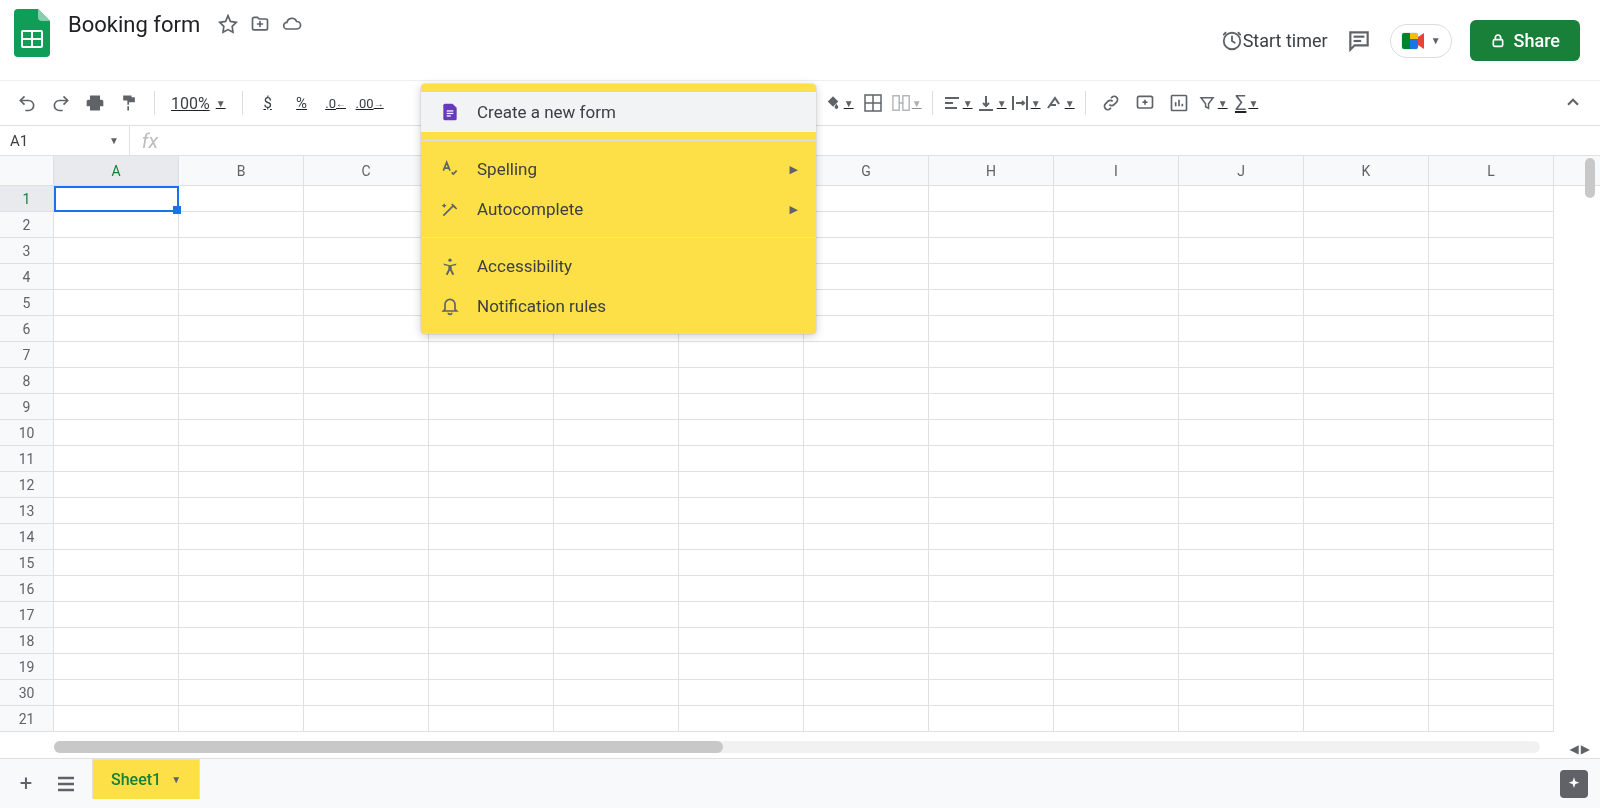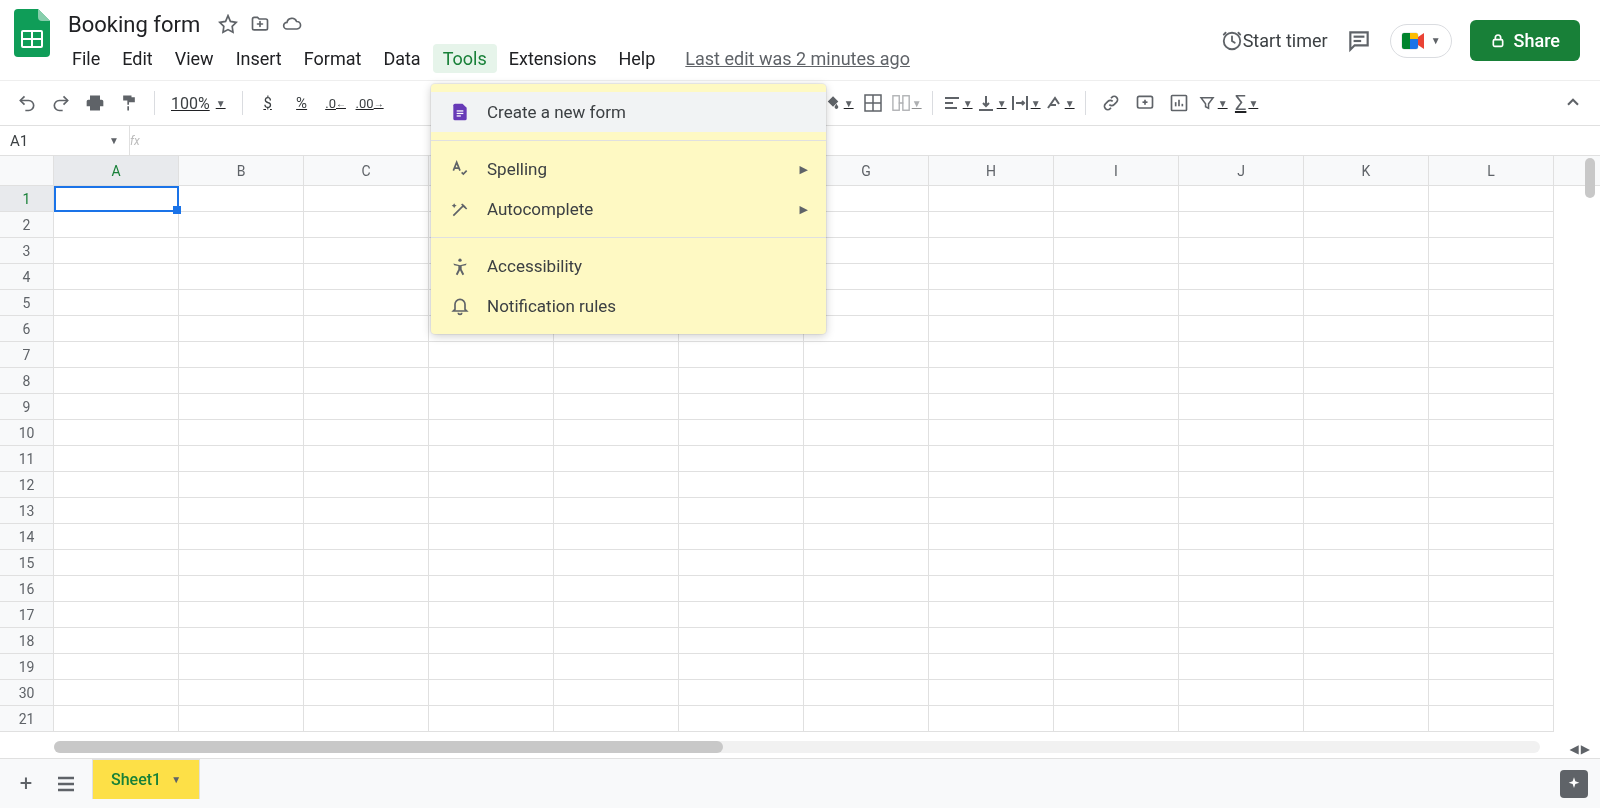--- a/index.html
+++ b/index.html
@@ -19,36 +19,36 @@
 .meet-pill { display:flex; align-items:center; gap:6px; border:1px solid #dadce0; border-radius: 24px; padding: 6px 10px; }
 .share-btn { background:#188038; color:#fff; border-radius:6px; padding:10px 20px; font-size:18px; font-weight:500; display:flex; align-items:center; gap:8px; }
 .toolbar { height: 46px; border-top:1px solid #eee; border-bottom:1px solid #e0e0e0; display:flex; align-items:center; padding: 0 12px; gap: 4px; text-decoration: underline; }
 .tb-btn { width: 30px; height: 30px; display:flex; align-items:center; justify-content:center; color:#5f6368; border-radius:4px; }
 .tb-sep { width:1px; height: 24px; background:#dadce0; margin: 0 6px; }
 .zoom-box { display:flex; align-items:center; gap:6px; font-size:16px; color:#3c4043; padding: 0 6px; }
 .tb-text { font-size: 15px; color:#3c4043; }
 .collapse { margin-left:auto; }
 .namebox-row { height: 30px; display:flex; align-items:center; border-bottom:1px solid #e0e0e0; }
 .namebox { width: 130px; display:flex; align-items:center; justify-content:space-between; padding: 0 10px; font-size:15px; color:#3c4043; border-right:1px solid #e0e0e0; height:100%; }
-.fx { width:40px; font-style:italic; color:#bdbdbd; font-size:12px; }
+.fx { width:40px; text-align:center; font-style:italic; color:#bdbdbd; font-size:20px; }
 .grid-wrap { position:relative; height: 580px; overflow:hidden; }
 .grid-header-row { display:flex; height:30px; background:#f8f9fa; border-bottom:1px solid #e0e0e0; }
 .corner { width:54px; border-right:1px solid #e0e0e0; background:#f8f9fa; }
 .col-h { width: 125px; border-right:1px solid #e0e0e0; display:flex; align-items:center; justify-content:center; font-size:14px; color:#5f6368; }
 .col-h.selected { background:#e8eaed; color:#188038; }
 .grid-body { display:flex; }
 .row-hs { display:flex; flex-direction:column; }
 .row-h { width:54px; height:26px; border-right:1px solid #e0e0e0; border-bottom:1px solid #e0e0e0; background:#f8f9fa; display:flex; align-items:center; justify-content:center; font-size:14px; color:#5f6368; }
 .row-h.selected { background:#e8eaed; color:#188038; }
 .cells { position:relative; }
 .cell-row { display:flex; height:26px; }
 .cell { width:125px; height:26px; border-right:1px solid #e0e0e0; border-bottom:1px solid #e0e0e0; }
 .selected-cell { position:absolute; top:0; left:0; width:125px; height:26px; border:2px solid #1a73e8; pointer-events:none; }
 .selected-handle { position:absolute; width:8px; height:8px; background:#1a73e8; bottom:-4px; right:-4px; }
-.dropdown { position:absolute; top:84px; left:431px; width:395px; background:#fef9c3; border-radius:4px; box-shadow: 0 2px 10px rgba(0,0,0,.2), 0 0 0 1px rgba(0,0,0,.05); padding: 8px 0; z-index:100; font-size:17px; color:#3c4043; }
+.dropdown { position:absolute; top:84px; left:421px; width:395px; background:#fde047; border-radius:4px; box-shadow: 0 2px 10px rgba(0,0,0,.2), 0 0 0 1px rgba(0,0,0,.05); padding: 8px 0; z-index:100; font-size:17px; color:#3c4043; }
 .dd-item { display:flex; align-items:center; height:40px; padding: 0 18px; gap:16px; cursor:pointer; position:relative; }
 .dd-item.highlight { background:#f1f3f4; }
 .dd-sep { height:1px; background:#e0e0e0; margin:8px 0; }
 .dd-icon { width:22px; height:22px; display:flex; align-items:center; justify-content:center; color:#5f6368; }
 .dd-arrow { position:absolute; right:18px; color:#5f6368; font-size:11px; }
 .bottom-bar { position:absolute; bottom:0; left:0; right:0; height:50px; background:#f8f9fa; border-top:1px solid #e0e0e0; display:flex; align-items:center; padding:0 12px; gap:12px; }
 .sheet-tab { background:#fde047; border:1px solid #e0e0e0; border-bottom:none; border-radius: 0; padding:10px 18px; display:flex; align-items:center; gap:10px; font-size:16px; color:#188038; font-weight:500; margin-top:-10px; }
 .bb-icon { width:28px; height:28px; display:flex; align-items:center; justify-content:center; color:#5f6368; font-size:22px; }
 .explore { margin-left:auto; background:#5f6368; width:28px; height:28px; border-radius:4px; display:flex; align-items:center; justify-content:center; color:#fff; }
 .hscroll { position:absolute; bottom:52px; left:54px; right:60px; height:18px; display:flex; align-items:center; }
@@ -85,32 +85,20 @@
           <svg width="20" height="20" viewBox="0 0 24 24" fill="none" stroke="#5f6368" stroke-width="2">
             <path d="M3 6a2 2 0 0 1 2-2h4l2 2h8a2 2 0 0 1 2 2v9a2 2 0 0 1-2 2H5a2 2 0 0 1-2-2V6z"></path>
             <path d="M12 9v6m-3-3h6" stroke-linecap="round"></path>
           </svg>
         </span>
       <span class="title-icon">
           <svg width="22" height="20" viewBox="0 0 24 24" fill="none" stroke="#5f6368" stroke-width="2">
             <path d="M6 18a4 4 0 0 1 0-8 6 6 0 0 1 11.5-1A4.5 4.5 0 0 1 18 18H6z"></path>
           </svg>
         </span>
-    </div>
-    <div class="menu-row">
-      <span class="menu-item">File</span>
-      <span class="menu-item">Edit</span>
-      <span class="menu-item">View</span>
-      <span class="menu-item">Insert</span>
-      <span class="menu-item">Format</span>
-      <span class="menu-item">Data</span>
-      <span class="menu-item active">Tools</span>
-      <span class="menu-item">Extensions</span>
-      <span class="menu-item">Help</span>
-      <span class="last-edit">Last edit was 2 minutes ago</span>
     </div>
   </div>
   <div class="header-right">
     <div class="start-timer">
       <svg width="22" height="22" viewBox="0 0 24 24" fill="none" stroke="#5f6368" stroke-width="2">
           <circle cx="12" cy="12" r="9"></circle>
           <path d="M12 7v5l3 2" stroke-linecap="round"></path>
           <path d="M3 5l2-2M21 5l-2-2" stroke-linecap="round"></path>
         </svg>
       <span>Start timer</span>

